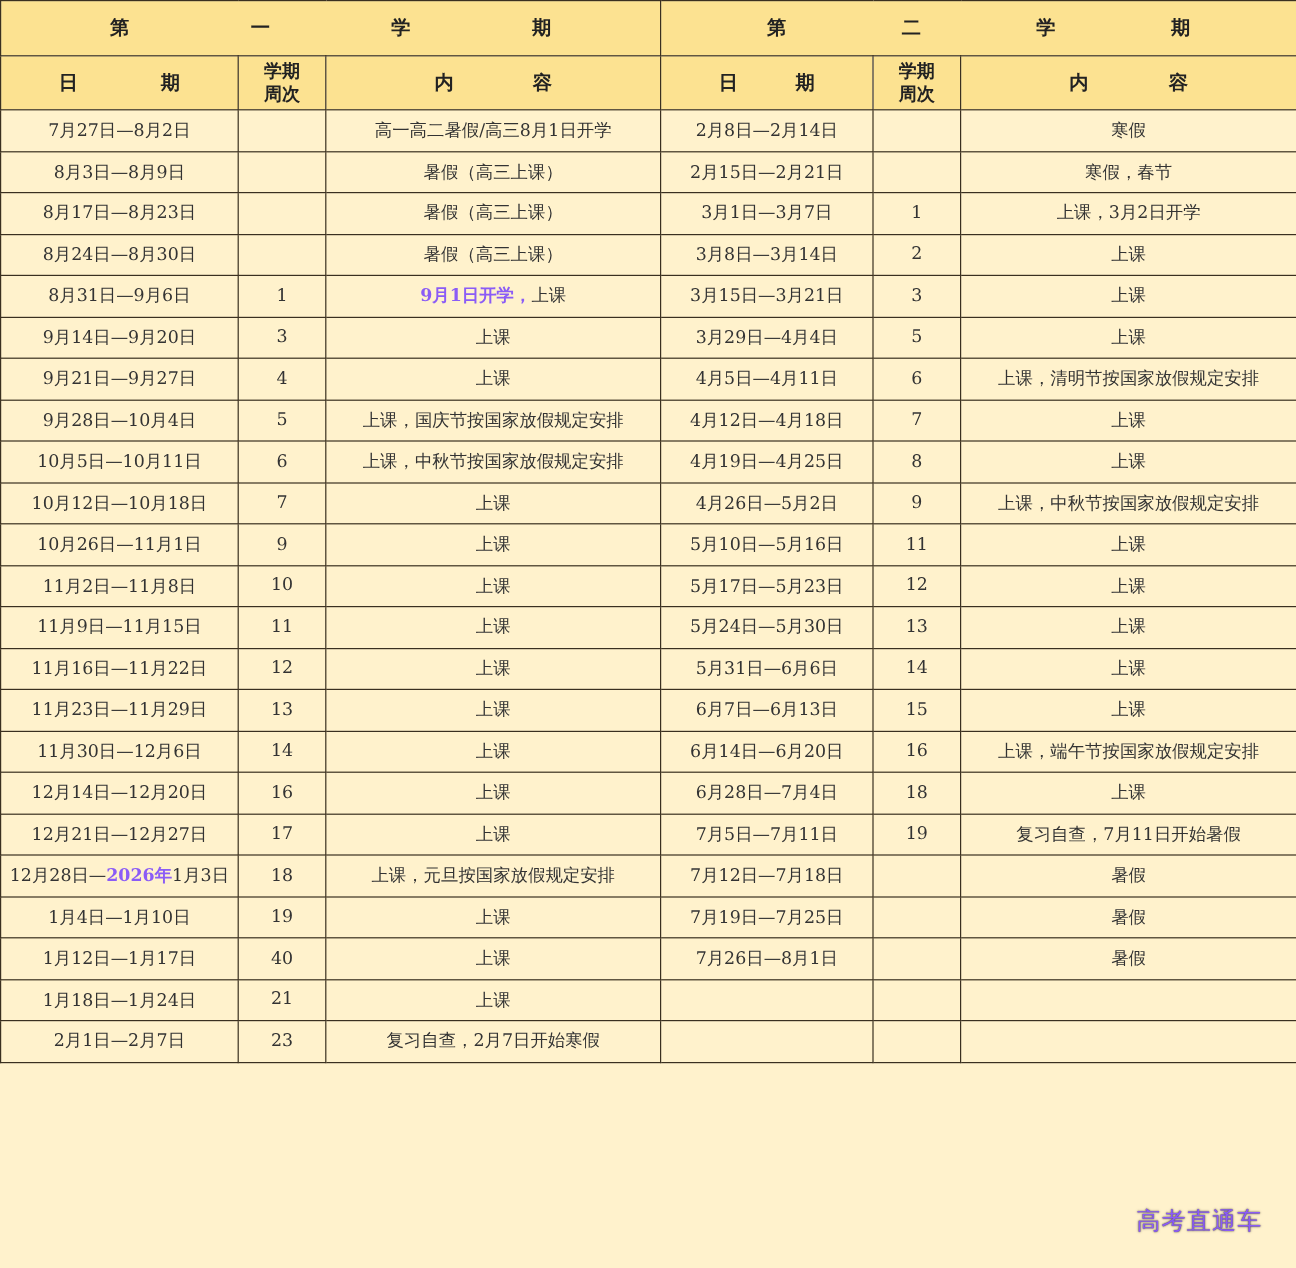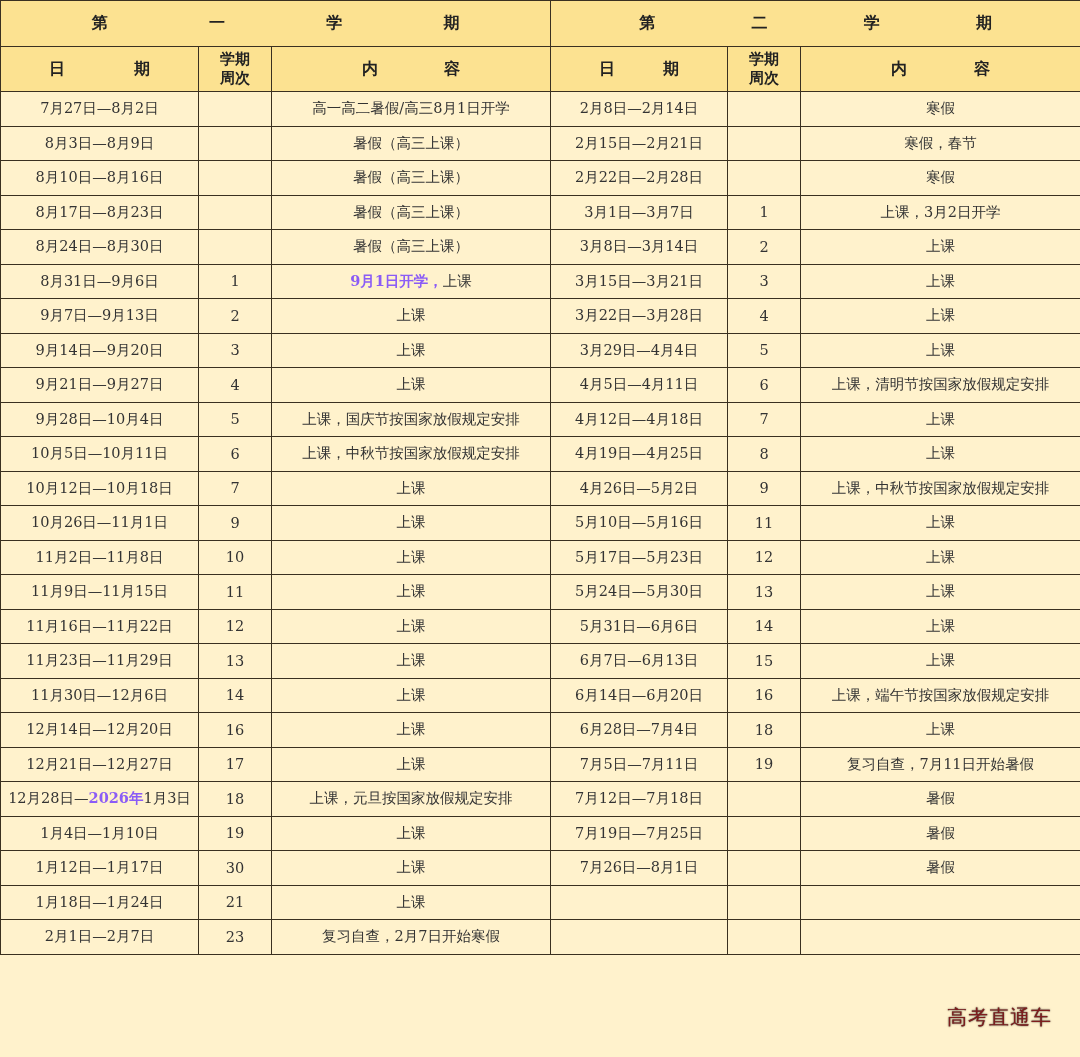--- a/index.html
+++ b/index.html
@@ -10,21 +10,21 @@
          padding: 0; overflow: hidden; white-space: nowrap; }
   tr.h1 th { height: 45px; background: #FCE291; font-weight: bold; font-size: 16px; color: #222; }
   tr.h2 th { height: 44px; background: #FCE291; font-weight: bold; font-size: 16px; color: #222; }
   tr.h2 th.wk { font-size: 15px; line-height: 19px; margin-left: 15px; }
   tr.body td { height: 33.5px; background: #FFF2CC; font-size: 14.5px; color: #333; }
   .term-title { display: flex; justify-content: space-around; padding: 0 40px; }
   .date-head { display: flex; justify-content: space-between; padding: 0 48px; }
   .content-head { display: flex; justify-content: space-between; padding: 0 90px; }
   b { font-weight: bold; color: #8b5cf6; }
   .watermark { position: absolute; right: 28px; bottom: 26px; font-family: "DejaVu Sans", sans-serif;
-         font-size: 20px; color: #7f1d1d; text-shadow: 0 0 2px rgba(0,0,0,0.55), 0 0 1px rgba(0,0,0,0.6); letter-spacing: 1px; }
+         font-size: 20px; color: #8b5cf6; text-shadow: 0 0 2px rgba(0,0,0,0.55), 0 0 1px rgba(0,0,0,0.6); letter-spacing: 1px; }
 </style>
 </head>
 <body>
 
 <table class="cal">
   <colgroup>
     <col style="width:198px">
       <col style="width:73px">
       <col style="width:279px">
     <col style="width:177px">
@@ -96,28 +96,20 @@
       </tr>
       <tr class="body">
         <td><span>8月3日—8月9日</span></td>
         <td></td>
         <td><span>暑假（高三上课）</span></td>
         <td><span>2月15日—2月21日</span></td>
         <td></td>
         <td><span>寒假，春节</span></td>
       </tr>
       <tr class="body">
-        <td><span>8月10日—8月16日</span></td>
-        <td></td>
-        <td><span>暑假（高三上课）</span></td>
-        <td><span>2月22日—2月28日</span></td>
-        <td></td>
-        <td><span>寒假</span></td>
-      </tr>
-      <tr class="body">
         <td><span>8月17日—8月23日</span></td>
         <td></td>
         <td><span>暑假（高三上课）</span></td>
         <td><span>3月1日—3月7日</span></td>
         <td>1</td>
         <td><span>上课，3月2日开学</span></td>
       </tr>
       <tr class="body">
         <td><span>8月24日—8月30日</span></td>
         <td></td>
@@ -128,28 +120,20 @@
       </tr>
       <tr class="body">
         <td><span>8月31日—9月6日</span></td>
         <td>1</td>
         <td><b>9月1日开学，</b><span>上课</span></td>
         <td><span>3月15日—3月21日</span></td>
         <td>3</td>
         <td><span>上课</span></td>
       </tr>
       <tr class="body">
-        <td><span>9月7日—9月13日</span></td>
-        <td>2</td>
-        <td><span>上课</span></td>
-        <td><span>3月22日—3月28日</span></td>
-        <td>4</td>
-        <td><span>上课</span></td>
-      </tr>
-      <tr class="body">
         <td><span>9月14日—9月20日</span></td>
         <td>3</td>
         <td><span>上课</span></td>
         <td><span>3月29日—4月4日</span></td>
         <td>5</td>
         <td><span>上课</span></td>
       </tr>
       <tr class="body">
         <td><span>9月21日—9月27日</span></td>
         <td>4</td>
@@ -257,21 +241,21 @@
       <tr class="body">
         <td><span>1月4日—1月10日</span></td>
         <td>19</td>
         <td><span>上课</span></td>
         <td><span>7月19日—7月25日</span></td>
         <td></td>
         <td><span>暑假</span></td>
       </tr>
       <tr class="body">
         <td><span>1月12日—1月17日</span></td>
-        <td>30</td>
+        <td>40</td>
         <td><span>上课</span></td>
         <td><span>7月26日—8月1日</span></td>
         <td></td>
         <td><span>暑假</span></td>
       </tr>
       <tr class="body">
         <td><span>1月18日—1月24日</span></td>
         <td>21</td>
         <td><span>上课</span></td>
         <td><span></span></td>

